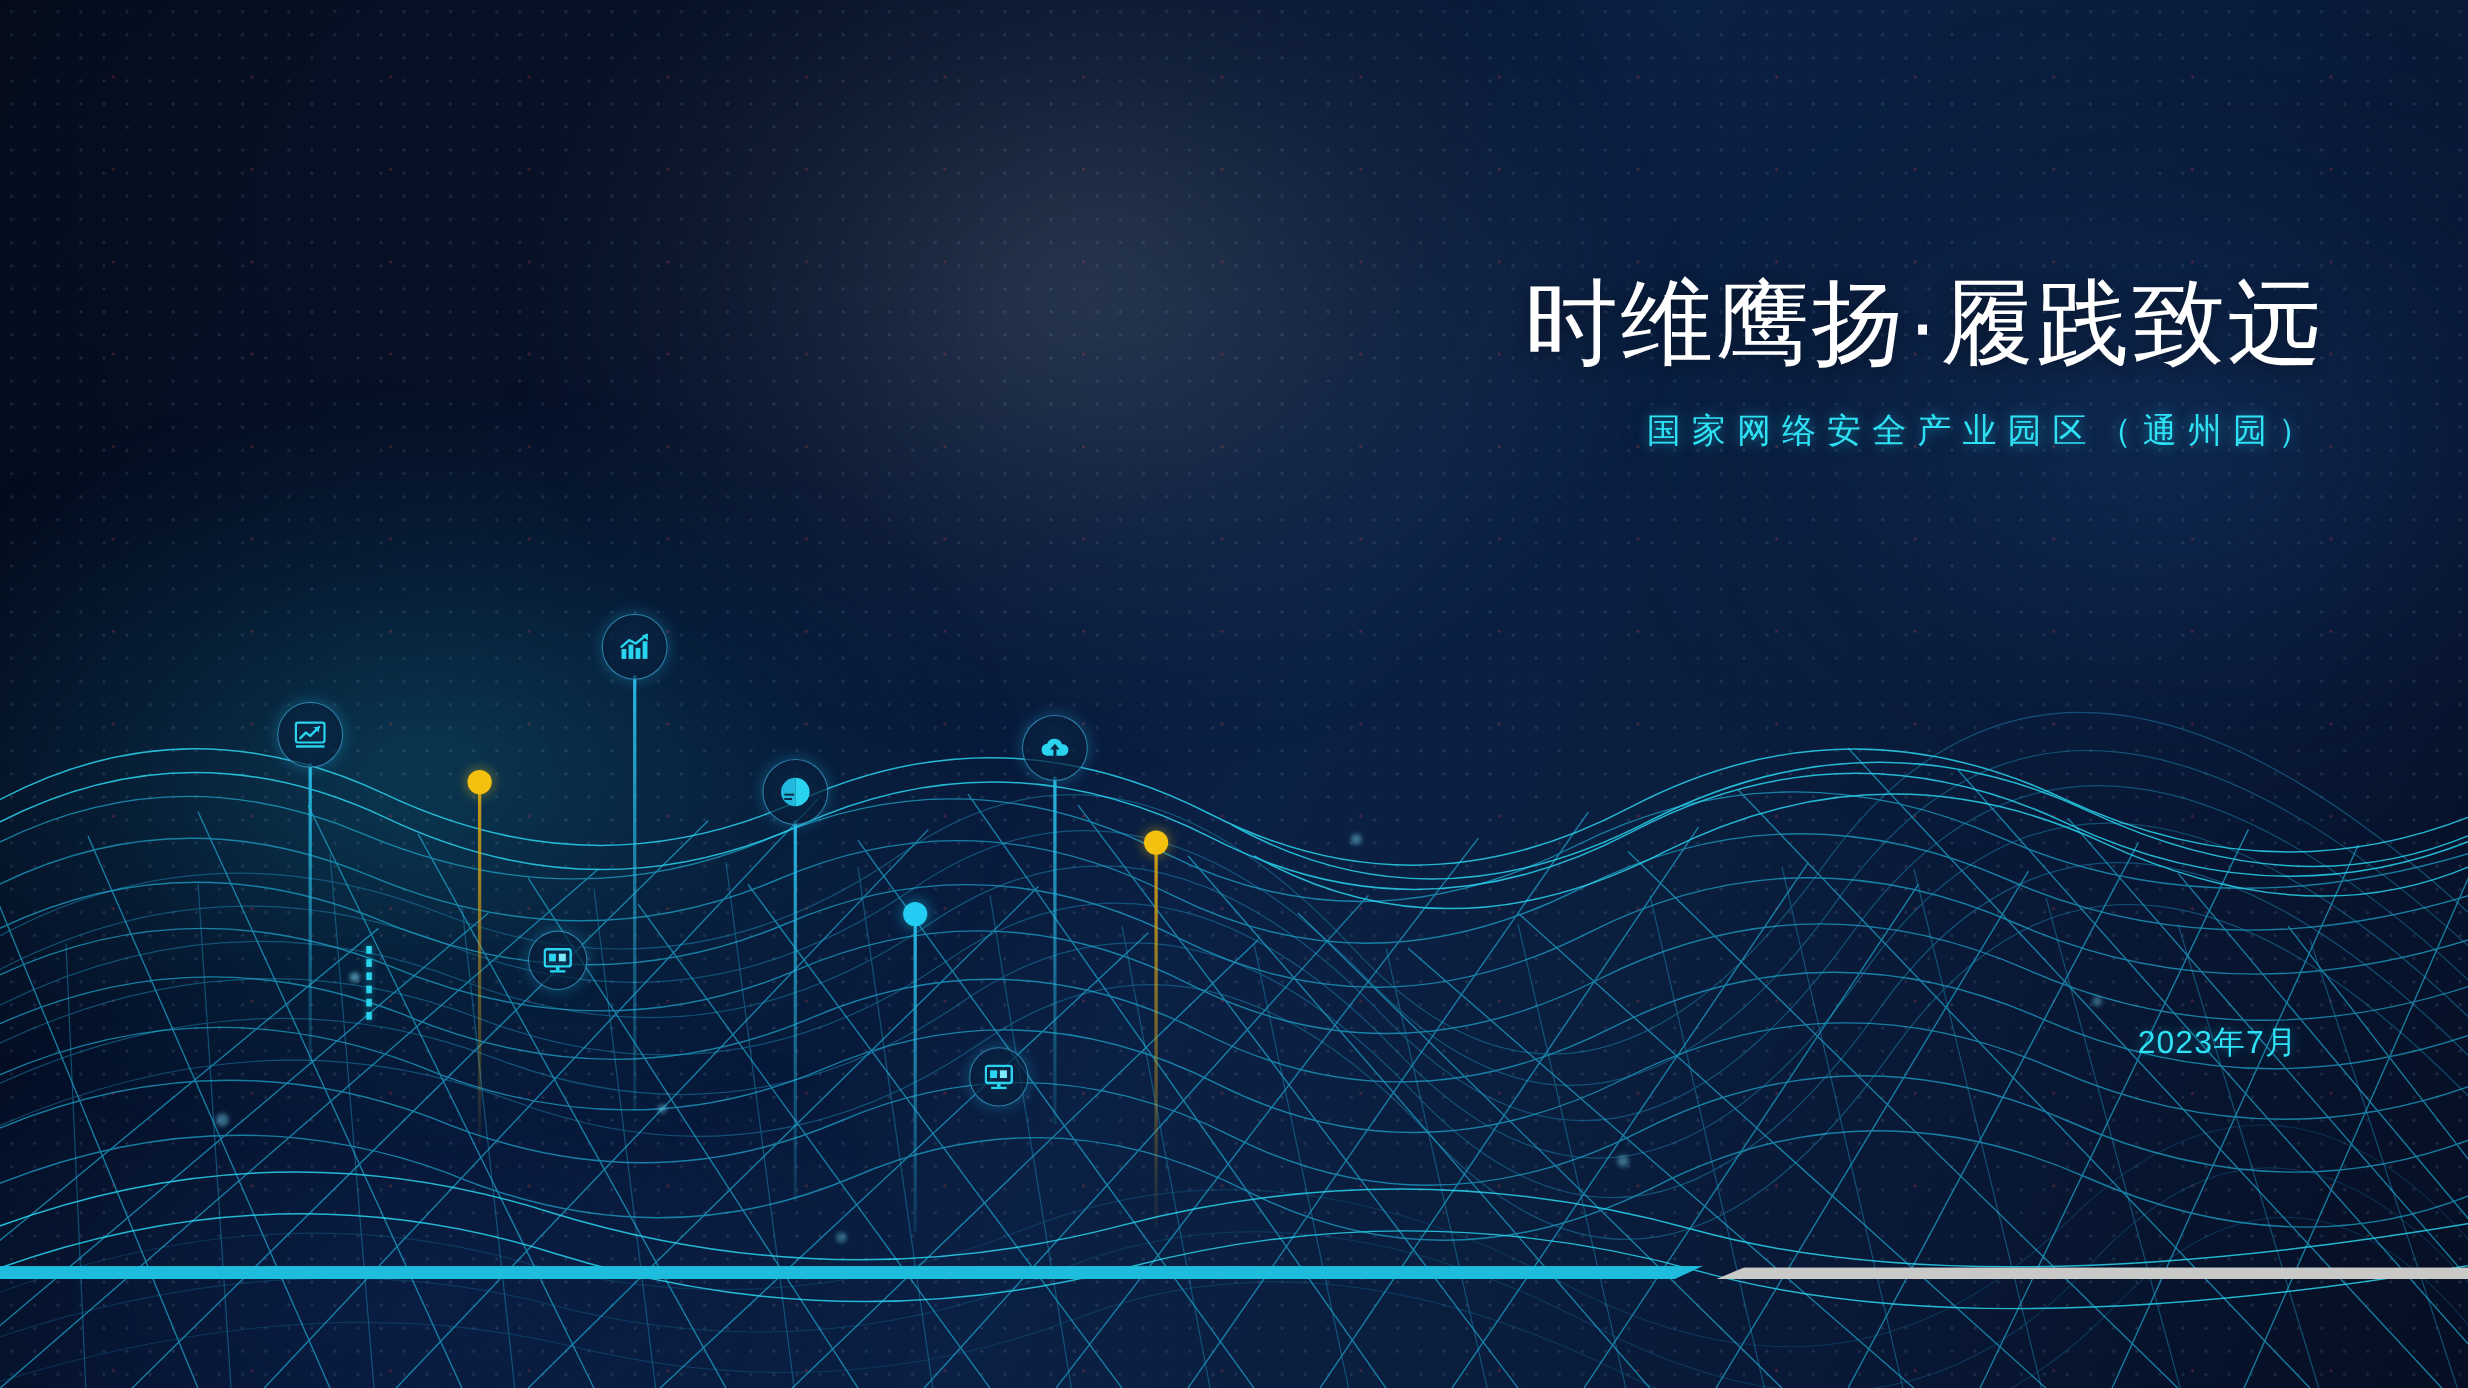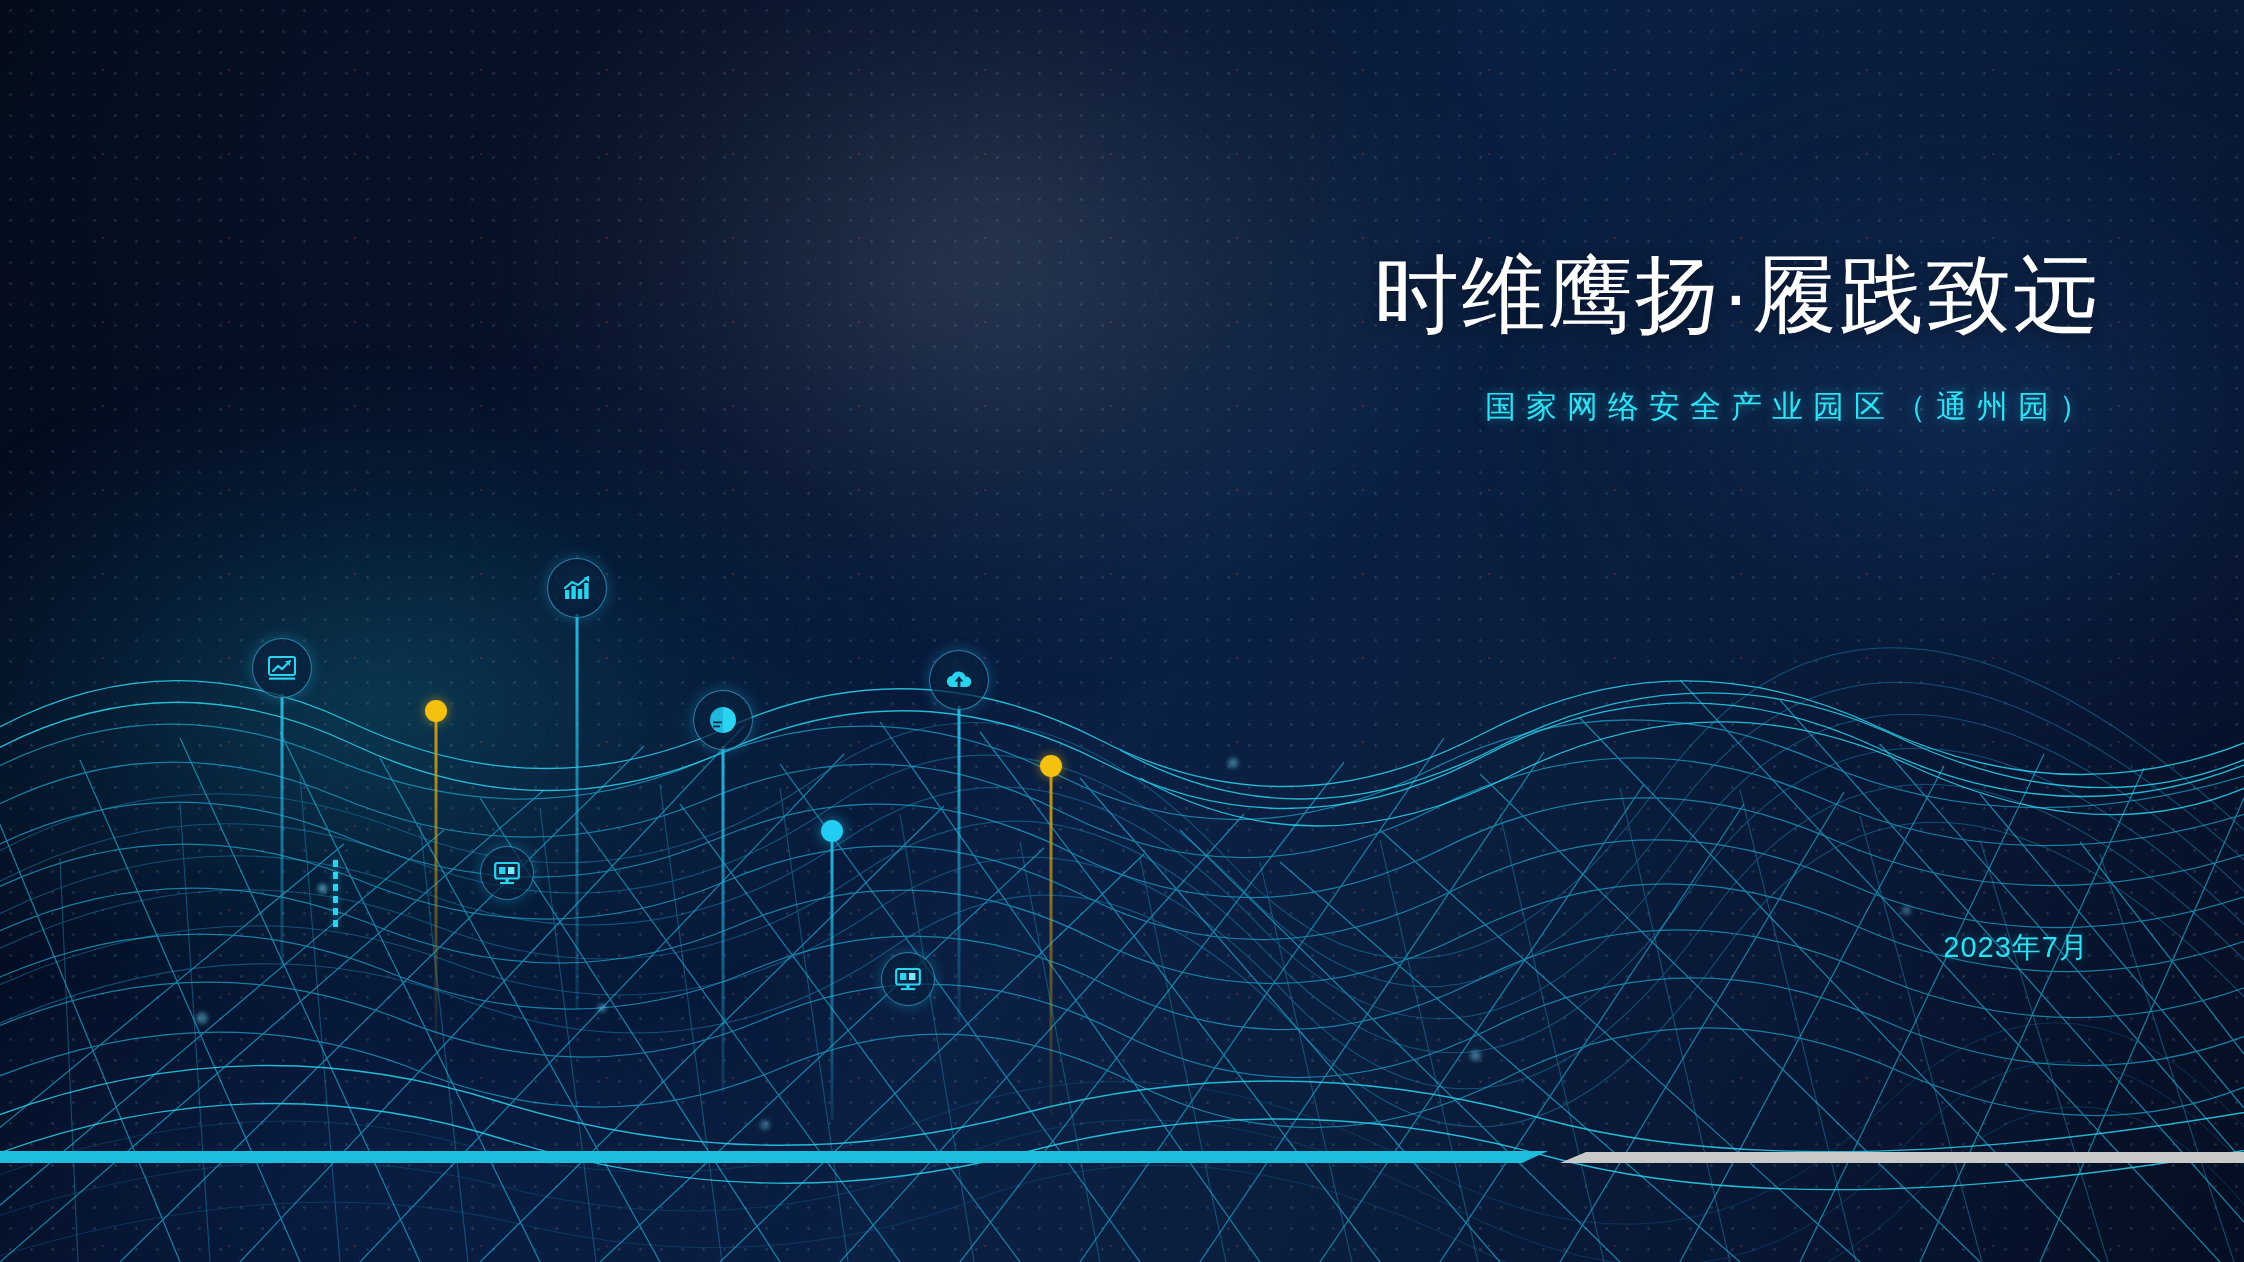--- a/index.html
+++ b/index.html
@@ -154,21 +154,21 @@
     display: block;
     width: 5px;
     height: 7px;
     background: #2ad4ee;
     box-shadow: 0 0 6px rgba(42,212,238,0.6);
   }
 
   
   .text-block {
     position: absolute;
-    right: 144px;
+    right: 132px;
     top: 252px;
     text-align: right;
     z-index: 6;
   }
   .title-line1 {
     font-size: 85px;
     line-height: 1.02;
     font-weight: 400;
     color: #ffffff;
     letter-spacing: 2px;
@@ -179,21 +179,21 @@
     margin-top: 14px;
     font-size: 92px;
     line-height: 1.02;
     font-weight: 700;
     color: #ffffff;
     letter-spacing: 1px;
     white-space: nowrap;
     text-shadow: 0 3px 20px rgba(0,0,0,0.5);
   }
   .subtitle {
-    margin-top: 44px;
+    margin-top: 29px;
     font-size: 31px;
     line-height: 1.52;
     color: #2fe1f4;
     letter-spacing: 10px;
     text-indent: 10px;
     white-space: nowrap;
     text-shadow: 0 0 12px rgba(30,200,230,0.55);
   }
   .date-line {
     position: absolute;

